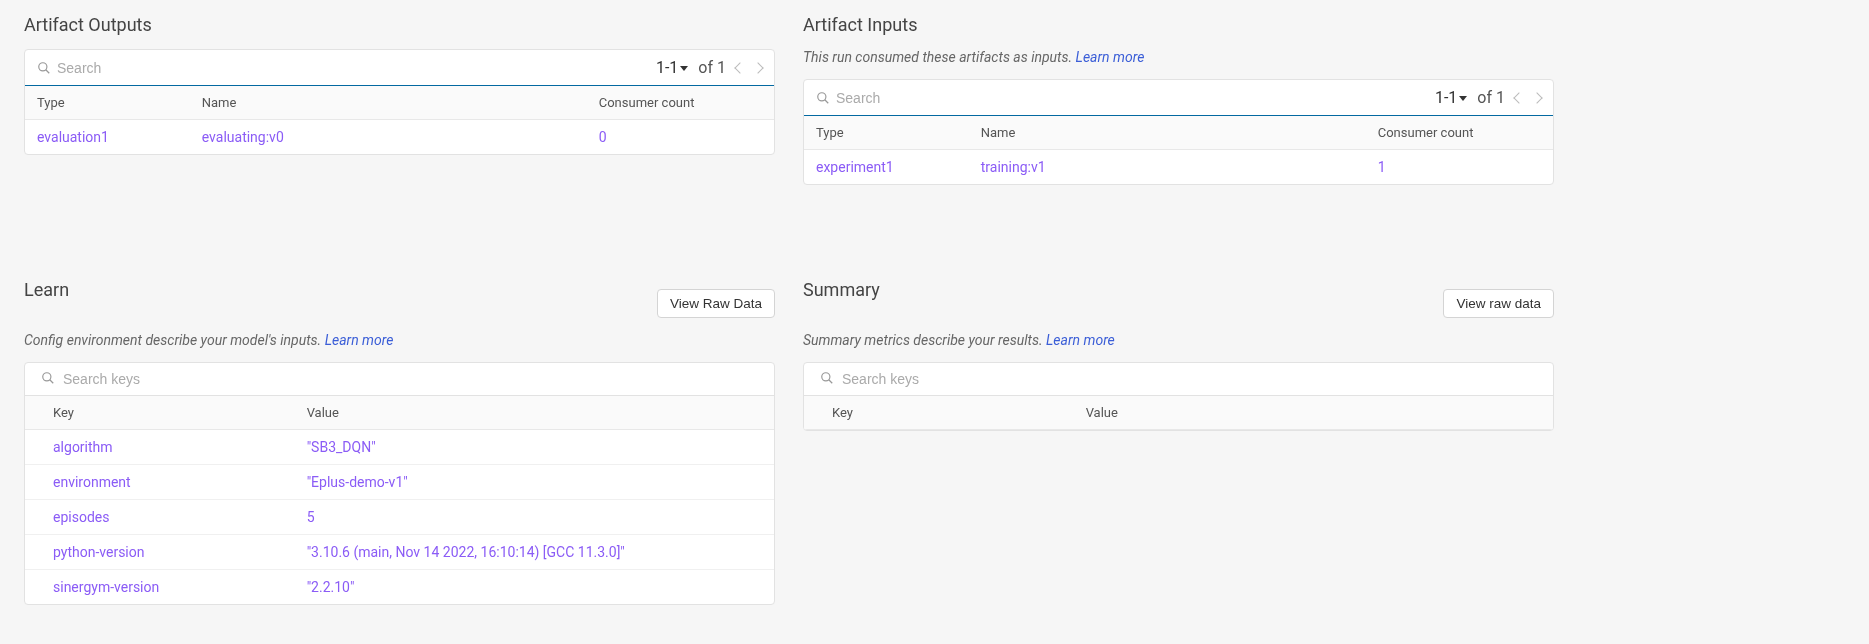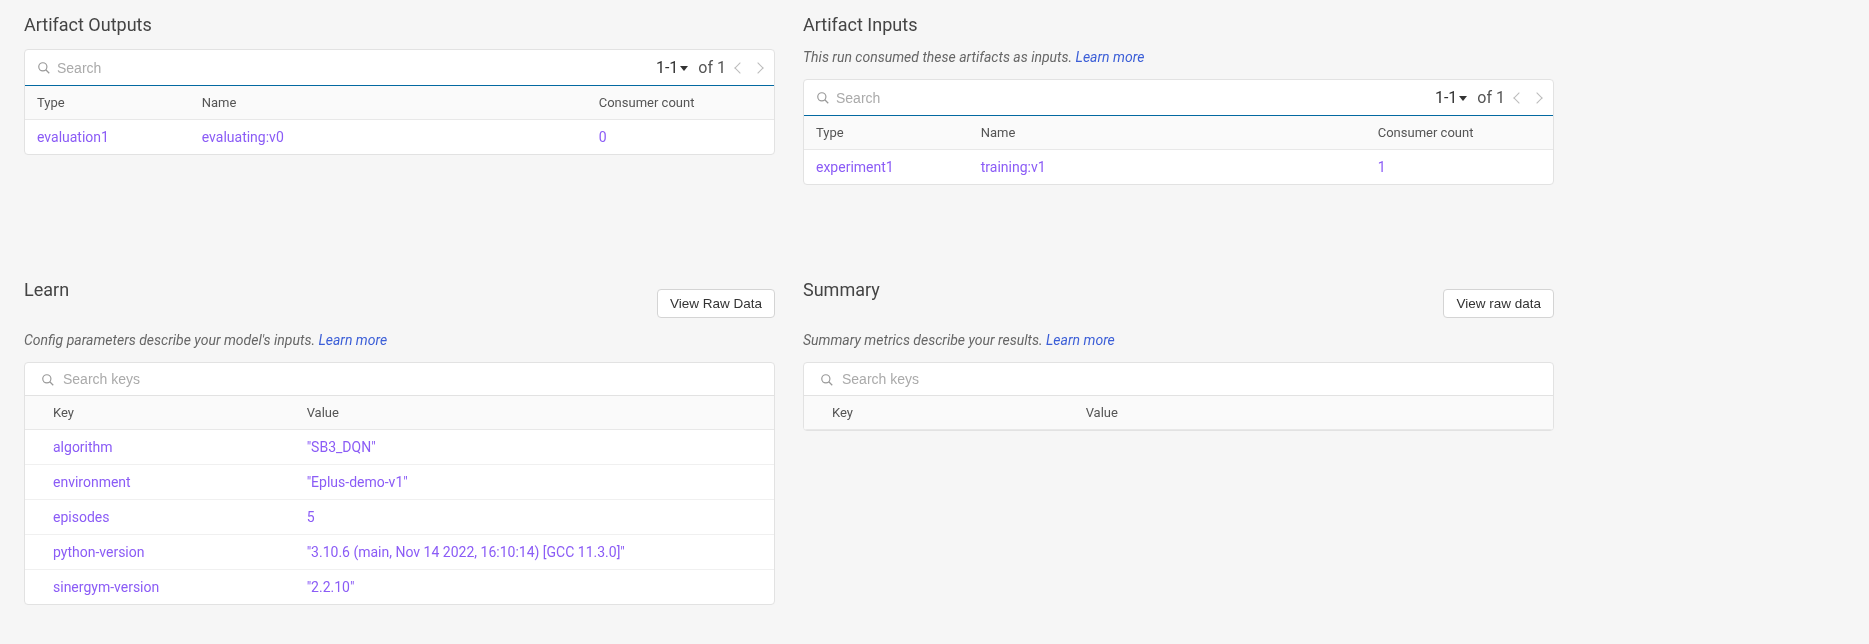--- a/index.html
+++ b/index.html
@@ -130,21 +130,21 @@
     font-size: 14px;
     color: #8b5cf6;
     border-bottom: 1px solid #f0f0f0;
   }
   tbody tr:last-child td { border-bottom: none; }
   .kv-key-col { width: 36%; }
   .section-gap { margin-top: 48px; }
   .key-indent { padding-left: 28px !important; }
   .keys-toolbar {
     display: flex;
-    align-items: flex-end;
+    align-items: flex-start;
     gap: 8px;
     padding: 8px 12px 8px 16px;
     border-bottom: 1px solid #e2e2e2;
   }
 </style>
 </head>
 <body>
 
 <div class="grid">
 
@@ -228,21 +228,21 @@
       </table>
     </div>
   </div>
 
   <div class="panel section-gap">
     <div class="panel-header">
       <div class="panel-title">Learn</div>
       <button class="raw-btn">View Raw Data</button>
     </div>
     <div class="panel-desc">
-      <span>Config parameters describe your model's inputs. </span><span class="link">Learn more</span>
+      <span>Config environment describe your model's inputs. </span><span class="link">Learn more</span>
     </div>
     <div class="card">
       <div class="keys-toolbar">
         <svg class="search-icon-svg" viewBox="0 0 24 24">
             <circle cx="10" cy="10" r="7"></circle>
             <line x1="21" y1="21" x2="15" y2="15"></line>
           </svg>
         <input class="search-input" placeholder="Search keys" style="">
       </div>
       <table>

